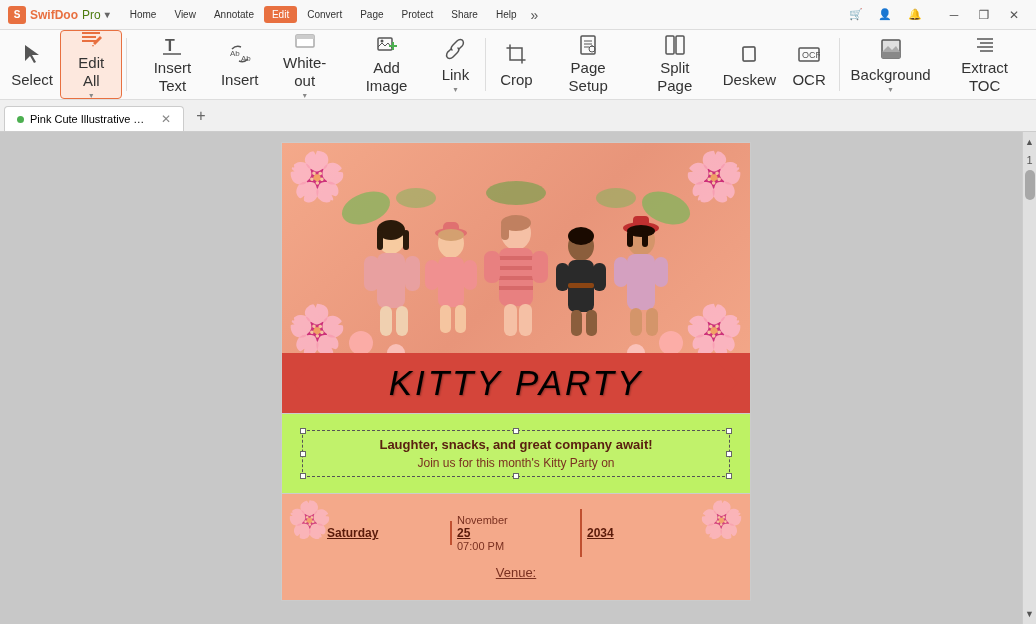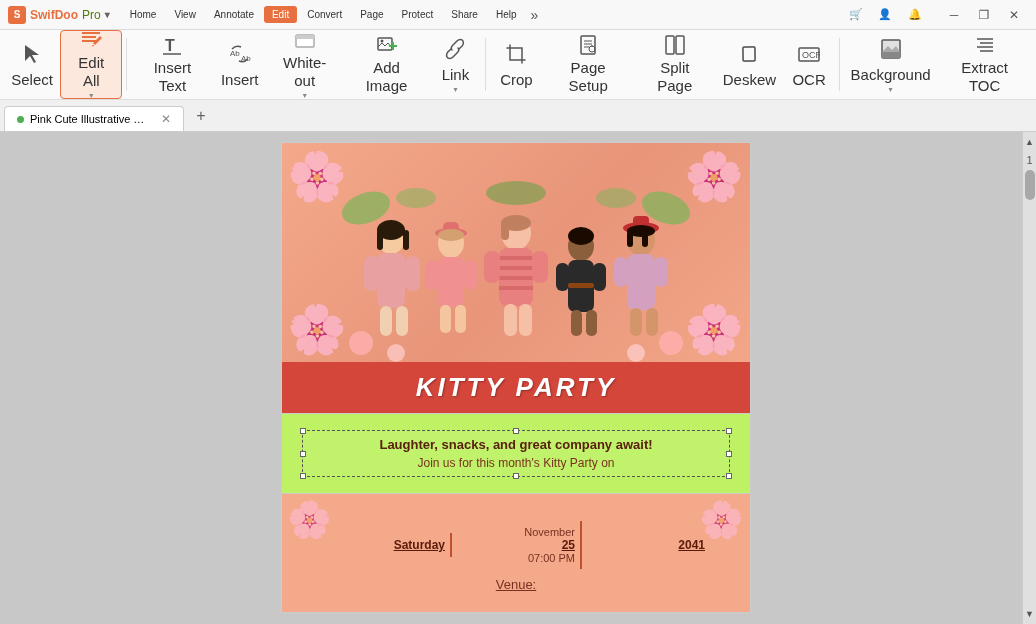--- a/index.html
+++ b/index.html
@@ -280,23 +280,23 @@
     .kitty-banner::after {
       content: '';
       position: absolute;
       right: -8px;
       top: 50%;
       transform: translateY(-50%);
       border: 20px solid transparent;
       border-left-color: #d4453a;
     }
     .kitty-title {
-      font-size: 26px;
-      font-weight: 700;
-      color: #ffffff;
+      font-size: 35px;
+      font-weight: 400;
+      color: #000000;
       letter-spacing: 3px;
       font-style: italic;
       text-shadow: 1px 1px 2px rgba(0,0,0,0.3);
     }
 
     
     .pdf-text-section {
       width: 470px;
       background: #bef264;
       border: 1px solid #ccc;
@@ -353,24 +353,23 @@
     .date-grid {
       display: flex;
       justify-content: center;
       align-items: center;
       gap: 0;
       padding: 0 40px;
       margin-top: 5px;
     }
     .date-col {
       flex: 1;
-      text-align: right;
+      text-align: left;
       padding: 5px;
       border-right: 2px solid #c05030;
-      margin-top: 12px;
     }
     .date-col:last-child { border-right: none; }
     .date-label {
       font-size: 11px;
       color: #7a3020;
     }
     .date-value {
       font-size: 12px;
       font-weight: bold;
       color: #5a1a0a;
@@ -724,21 +723,21 @@
       <div class="date-grid">
         <div class="date-col">
           <div class="date-value">Saturday</div>
         </div>
         <div class="date-col">
           <div class="date-label">November</div>
           <div class="date-value">25</div>
           <div class="date-label">07:00 PM</div>
         </div>
         <div class="date-col">
-          <div class="date-value">2041</div>
+          <div class="date-value">2034</div>
         </div>
       </div>
       <div class="venue-text">Venue:</div>
     </div>
 
   </div>
 
   <div class="scrollbar-right">
     <div class="scroll-arrow">▲</div>
     <div class="page-num">1</div>

